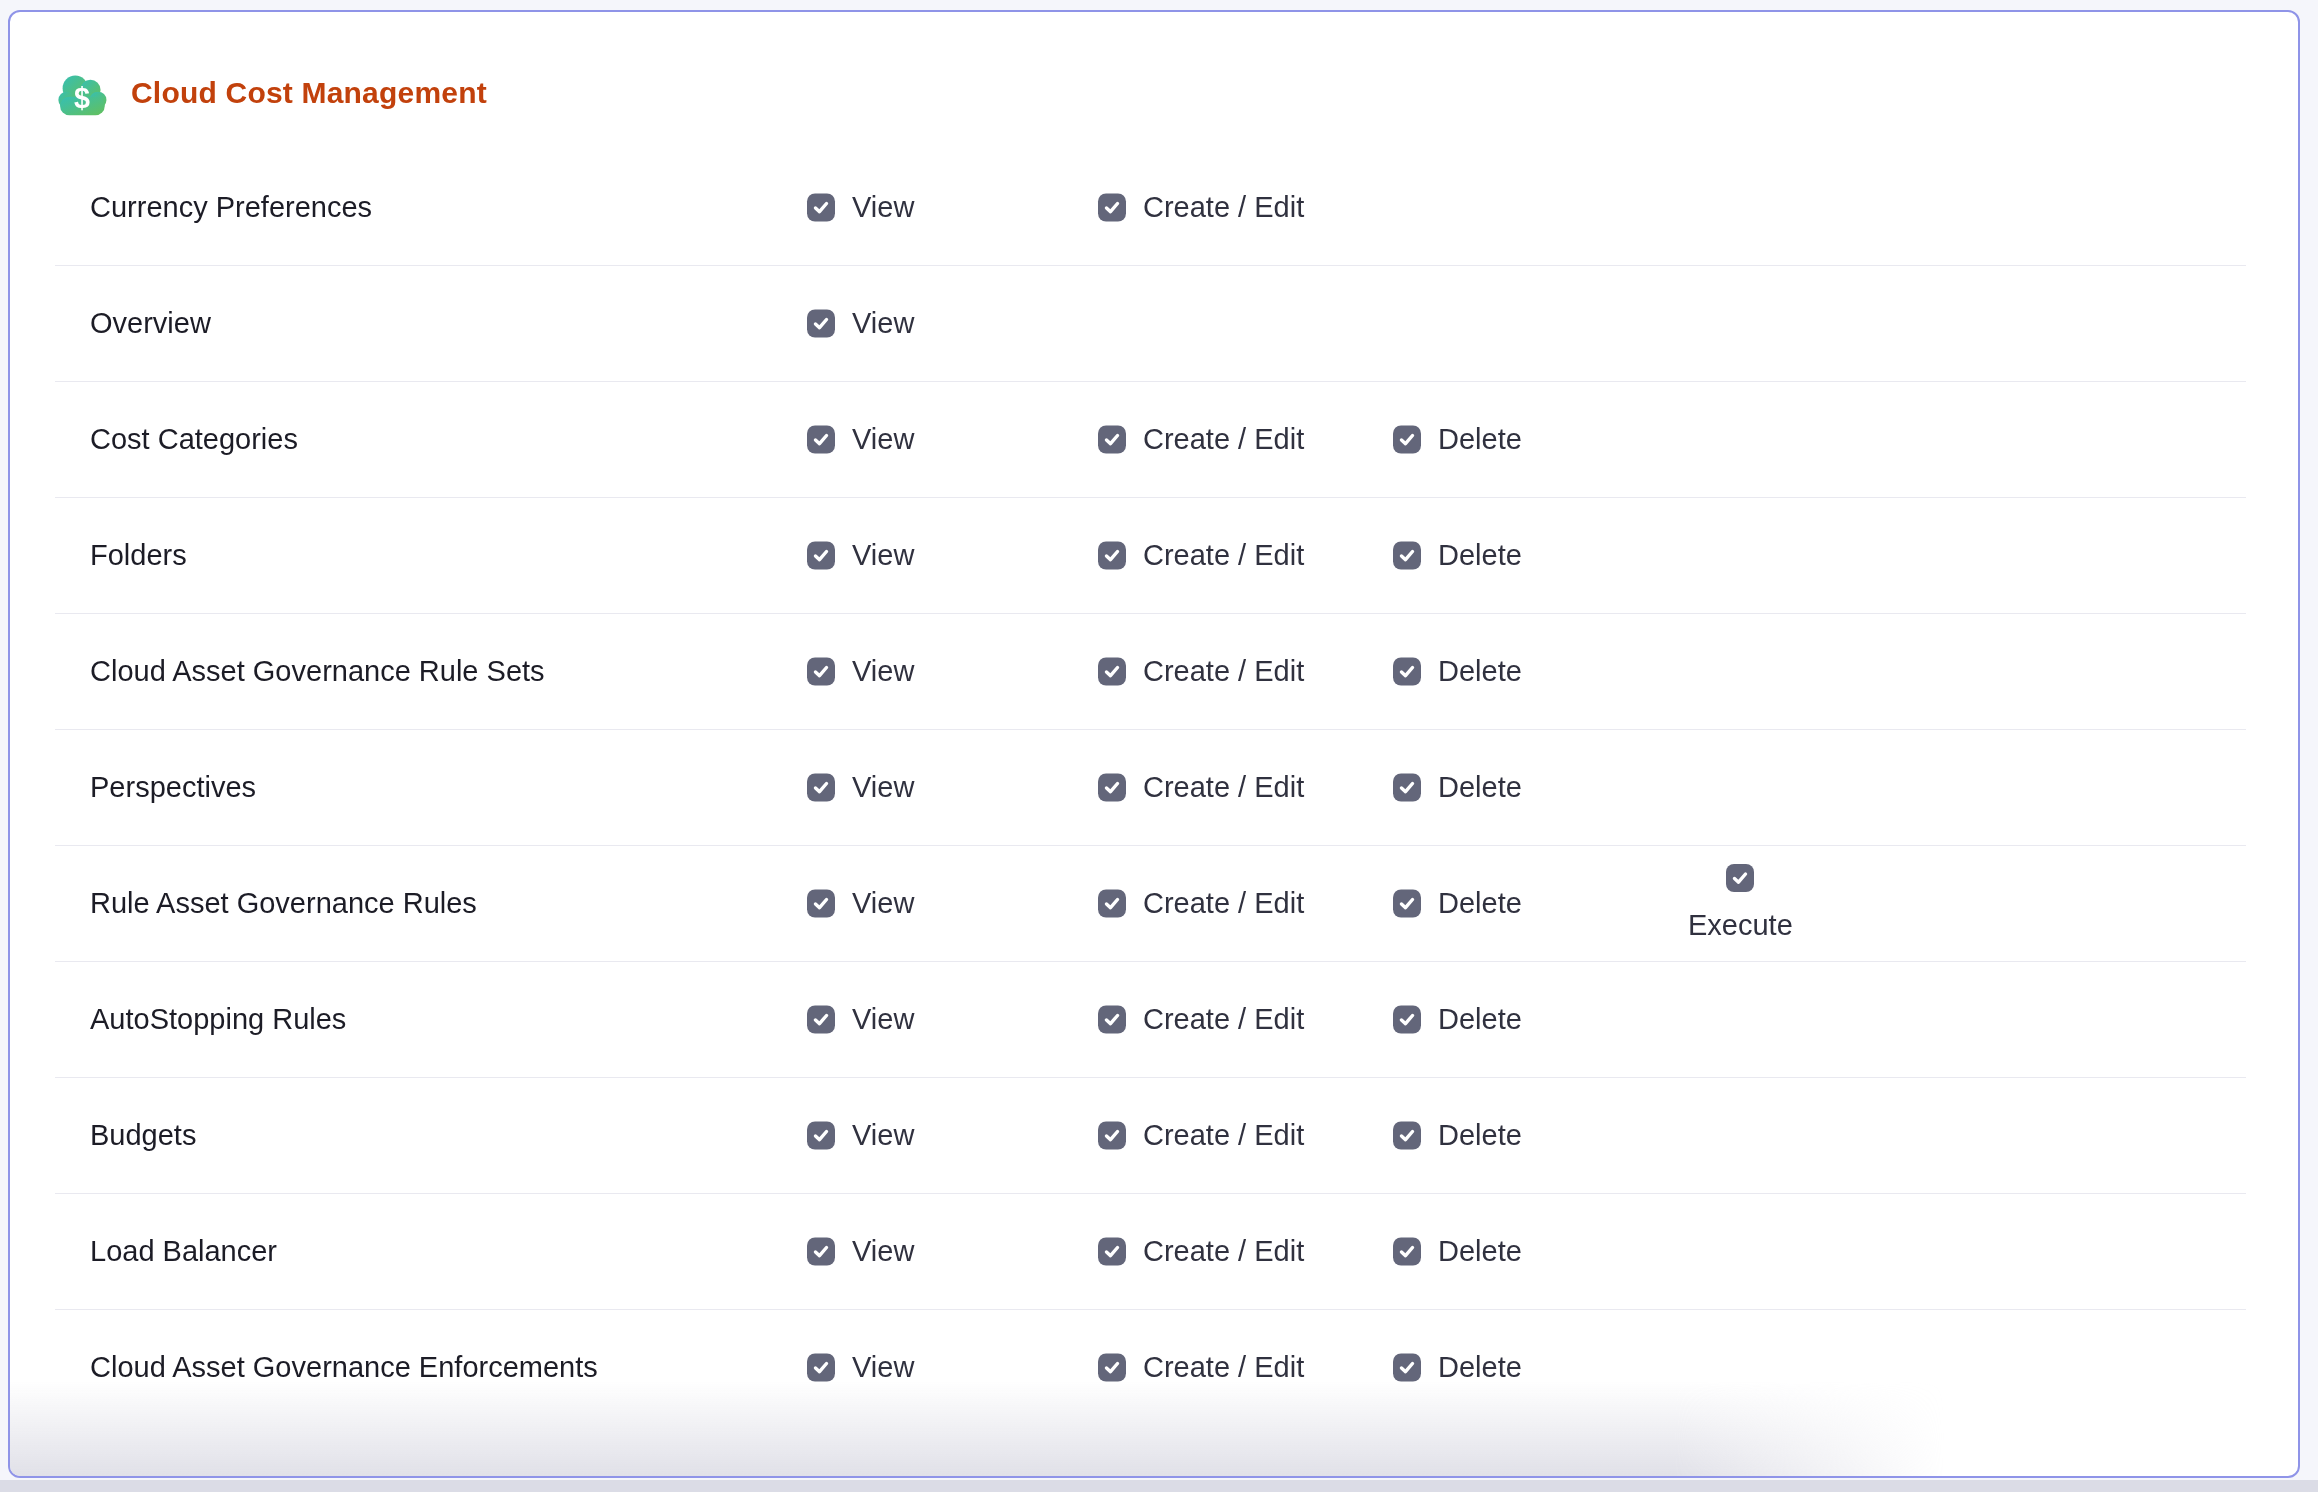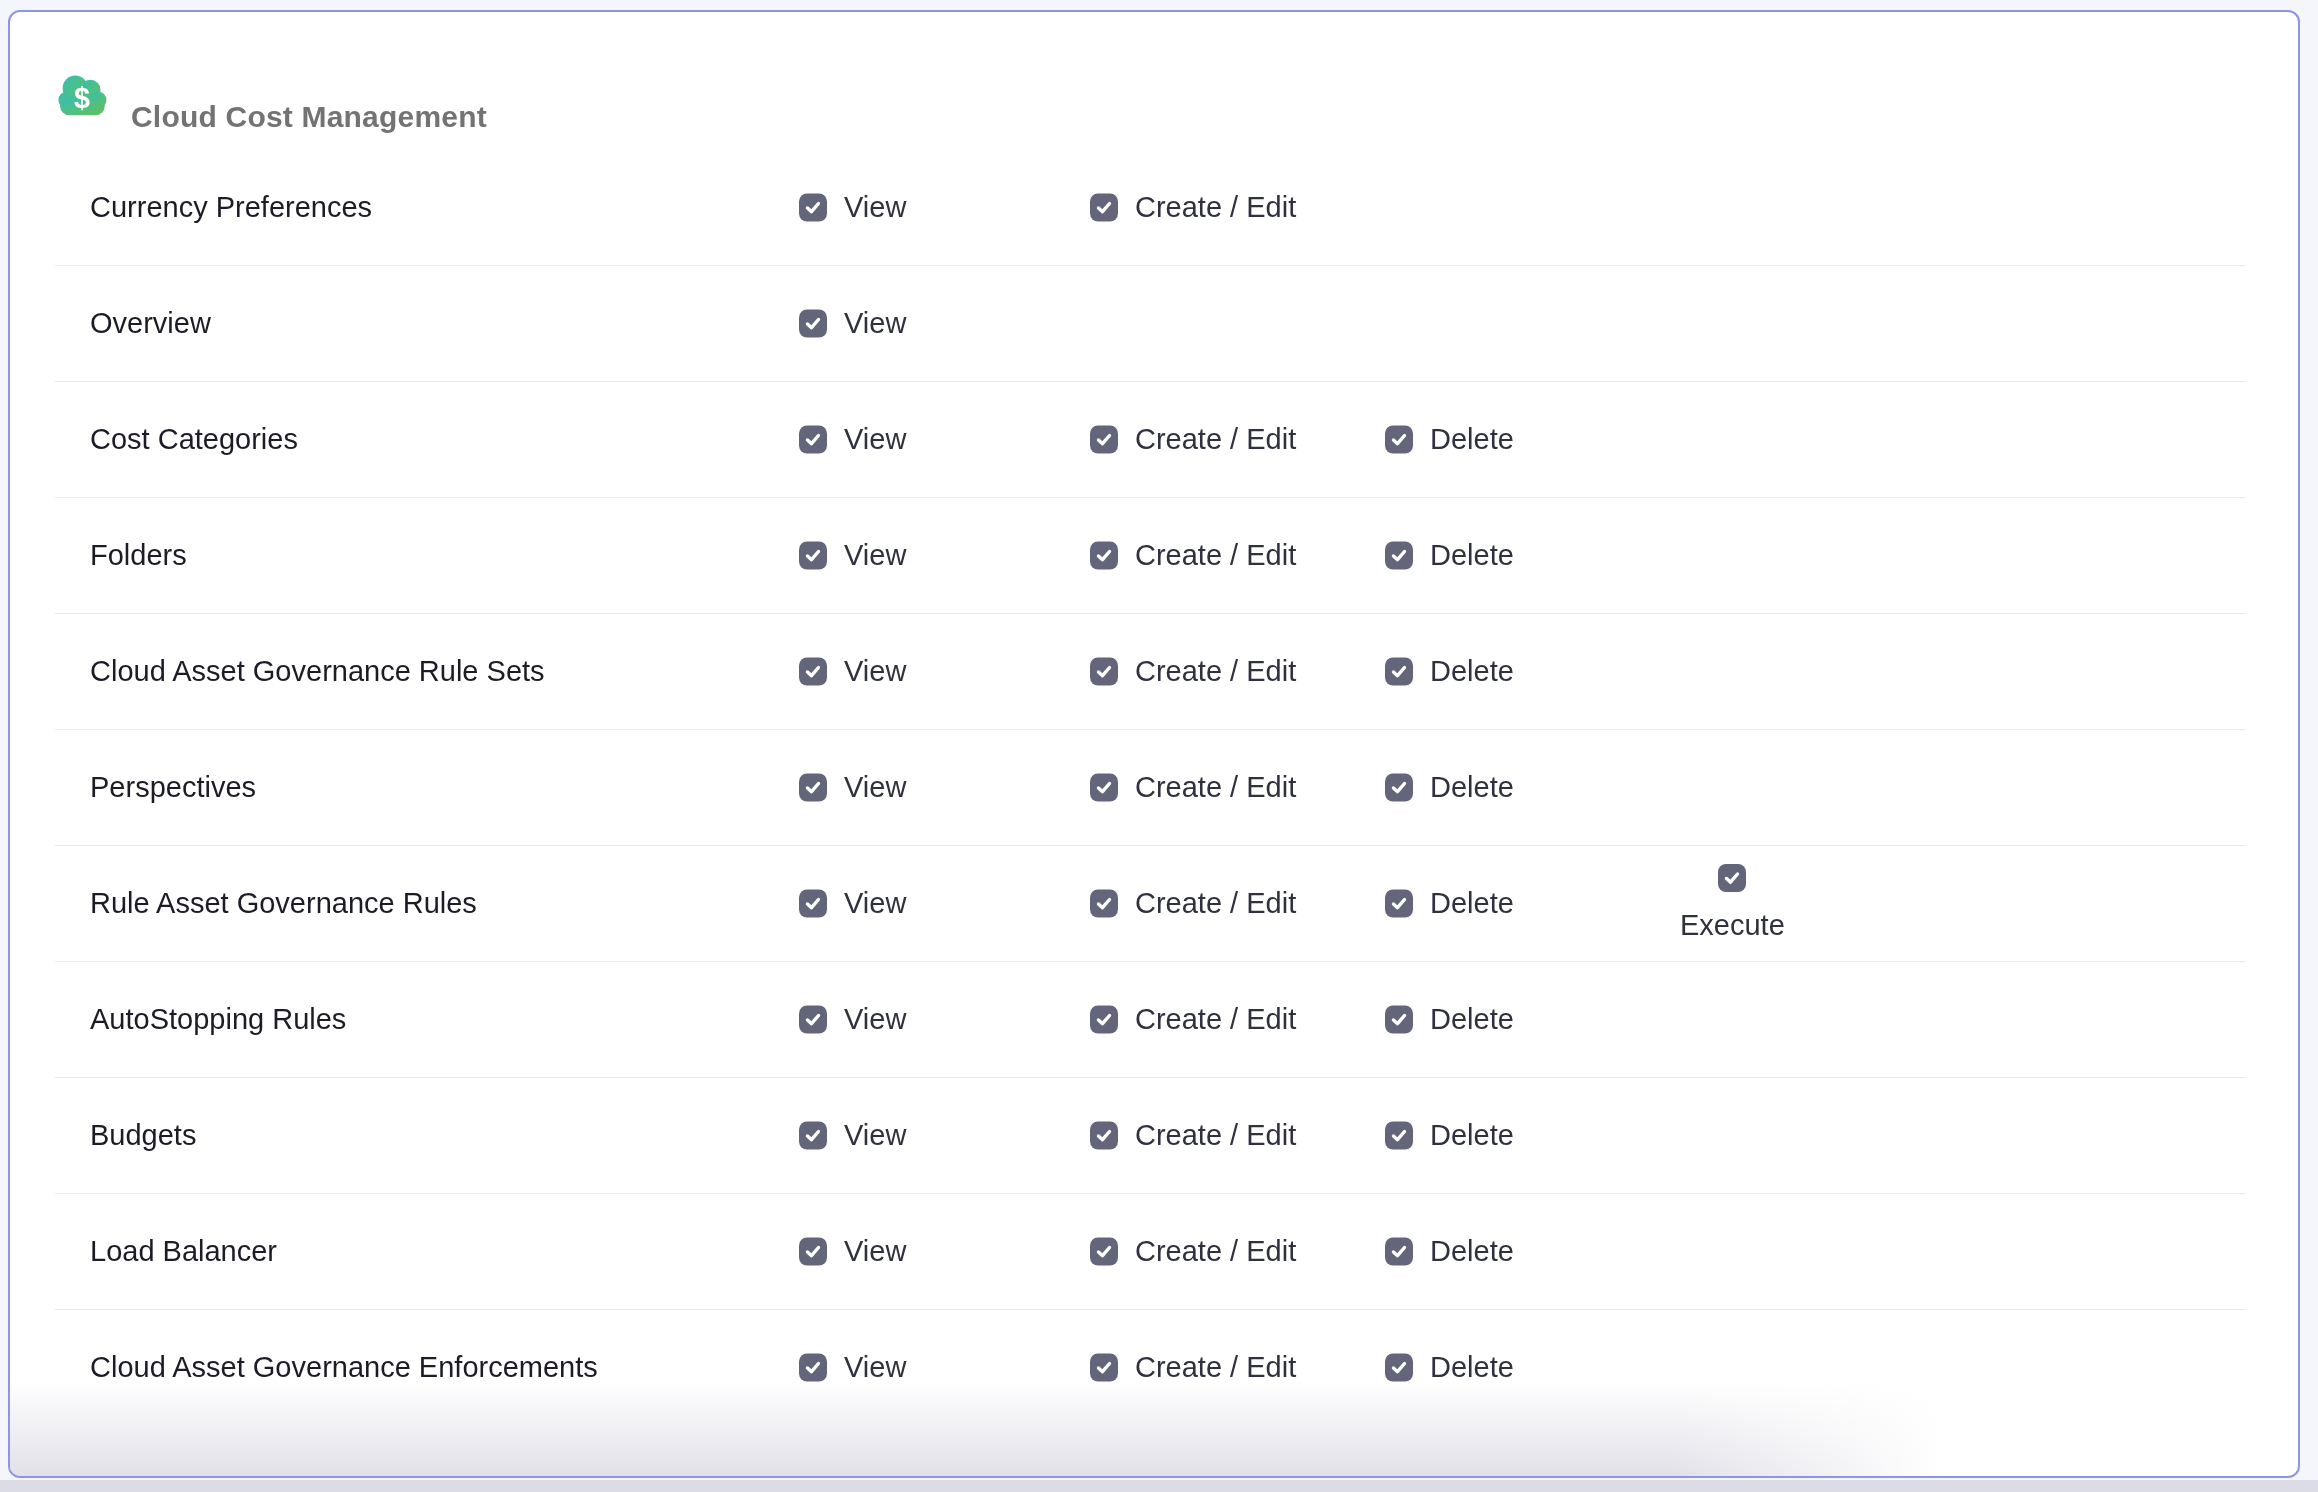--- a/index.html
+++ b/index.html
@@ -28,23 +28,22 @@
     position: absolute; left: 0; top: 0; right: 0; height: 137px;
   }
   .module-icon {
     position: absolute; left: 45px; top: 56px;
     width: 54px; height: 54px;
   }
   .module-title {
     position: absolute; left: 121px; top: 63px;
     font-size: 30px; line-height: 36px;
     font-weight: 700;
-    color: #737373;
+    color: #c2410c;
     letter-spacing: 0.2px;
-    margin-top: 24px;
   }
   
   .rows {
     position: absolute; left: 0; right: 0; top: 137px; bottom: 0;
   }
   .row {
     position: relative;
     height: 116px;
   }
   .row + .row::before {
@@ -58,20 +57,21 @@
     font-size: 29px;
     color: #1c1c26;
     white-space: nowrap;
   }
   .perm-cell {
     position: absolute; top: 50%;
     transform: translateY(-50%);
     display: flex; align-items: center;
     gap: 17px;
     cursor: pointer;
+    margin-left: 8px;
   }
   .perm-cell.col-0 { left: 789px; }
   .perm-cell.col-1 { left: 1080px; justify-content: center; }
   .perm-cell.col-2 { left: 1375px; }
   .perm-cell.col-3 { left: 1670px; flex-direction: column; }
   .checkbox {
     width: 28px; height: 28px;
     border-radius: 8px;
     background: #63667a;
     display: flex; align-items: center; justify-content: center;

